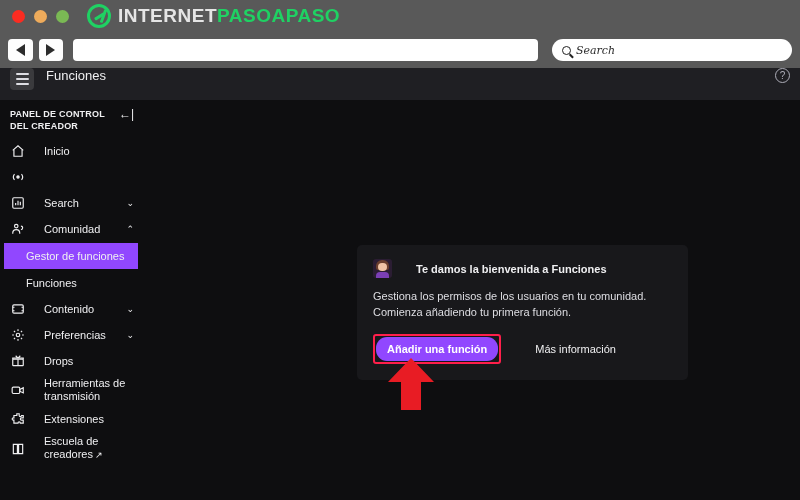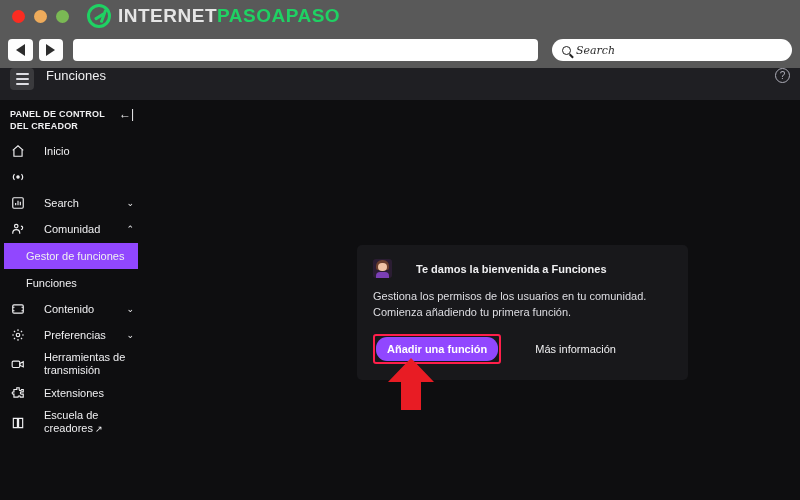--- a/index.html
+++ b/index.html
@@ -253,20 +253,29 @@
               <circle cx="12" cy="12" r="3"></circle>
               <path d="M12 2v3M12 19v3M2 12h3M19 12h3M5 5l2 2M17 17l2 2M19 5l-2 2M7 17l-2 2"></path>
             </svg>
           </span>
           <span class="nav-label">Preferencias</span>
           <span class="chev">⌄</span>
         </div>
         <div class="nav-item">
           <span class="nav-ico">
             <svg width="14" height="14" viewBox="0 0 24 24" fill="none" stroke="currentColor" stroke-width="2">
+              <rect x="3" y="9" width="18" height="11" rx="1"></rect>
+              <path d="M3 9V7h18v2M12 9v11M8 3l4 4M16 3l-4 4"></path>
+            </svg>
+          </span>
+          <span class="nav-label">Drops</span>
+        </div>
+        <div class="nav-item">
+          <span class="nav-ico">
+            <svg width="14" height="14" viewBox="0 0 24 24" fill="none" stroke="currentColor" stroke-width="2">
               <rect x="2" y="7" width="13" height="11" rx="2"></rect>
               <path d="M15 11l6-3v9l-6-3z"></path>
             </svg>
           </span>
           <span class="nav-label">Herramientas de transmisión</span>
         </div>
         <div class="nav-item">
           <span class="nav-ico">
             <svg width="14" height="14" viewBox="0 0 24 24" fill="none" stroke="currentColor" stroke-width="2">
               <path d="M10 3h4v3a2 2 0 1 0 4 0h3v4h-3a2 2 0 1 0 0 4h3v5h-5a2 2 0 1 0-4 0H5v-5H4a2 2 0 1 1 0-4h1V6h5z"></path>

